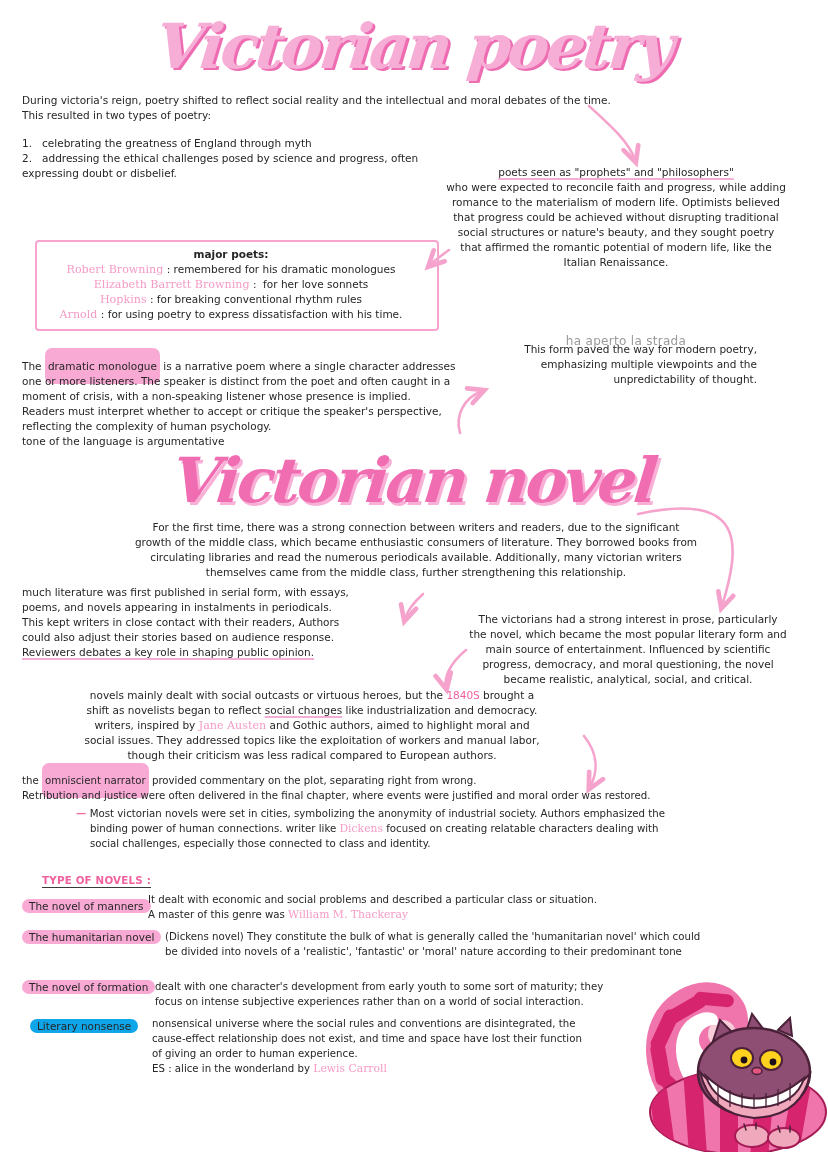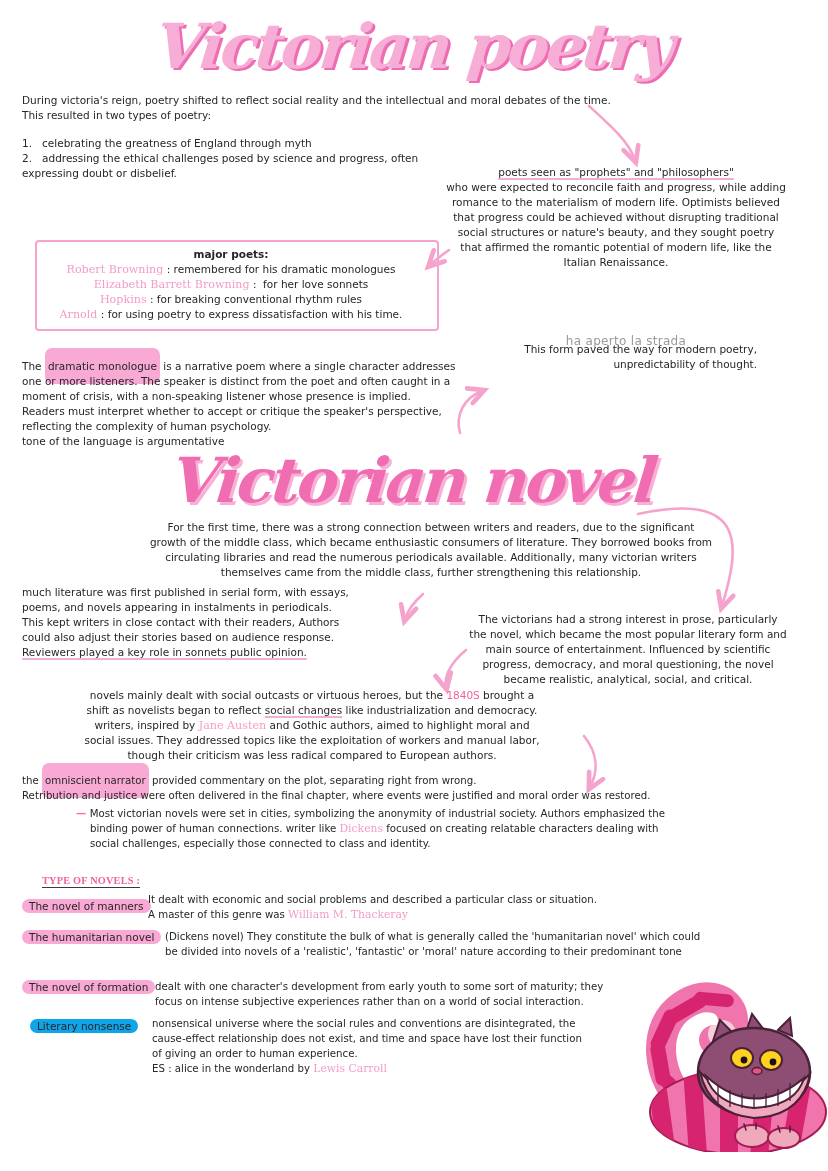--- a/index.html
+++ b/index.html
@@ -13,21 +13,21 @@
         font-style:italic;font-weight:bold;letter-spacing:-3px;transform:skewX(-6deg);}
   #title-poetry{top:10px;font-size:62px;color:#f7aed6;text-shadow:3px 2px 0 #ee6cb2;}
   #title-novel{top:444px;font-size:62px;color:#f06db2;text-shadow:3px 3px 0 #f9b0d7;}
   .hl{background:#f8a9d4;border-radius:7px;padding:12px 3px;}
   .pink{color:#f0619f;}
   .dash{color:#f36fa0;font-weight:bold;margin-left:-14px;}
   .cursive{font-family:"DejaVu Serif",serif;color:#f49bc6;font-size:1.06em;}
   .ulp{text-decoration:underline;text-decoration-color:#f3aed5;text-decoration-thickness:1.5px;text-underline-offset:2px;}
   .poets-box{border:2.5px solid #f6a3cf;border-radius:4px;padding:5px 18px 7px 6px;}
   .types-heading{color:#f0619f;font-weight:bold;border-bottom:1.6px solid #3a3a3a;
-        padding-bottom:1px;font-size:10.3px;letter-spacing:.2px;font-family:Liberation Serif, serif;}
+        padding-bottom:1px;font-size:10.3px;letter-spacing:.2px;}
   .pill{background:#f8a9d4;border-radius:9px;padding:1px 7px;white-space:pre;}
   .pill.light{background:#0ea5e9;}
   .fs10 .tline{font-size:10.2px;}
   .tiny{font-size:12px;color:#9a9a9a;letter-spacing:.3px;}
   svg.arrow{overflow:visible;}
 </style>
 </head>
 <body>
 
 <div class="page">
@@ -79,20 +79,21 @@
         <marker id="m2" markerWidth="10" markerHeight="10" refX="6" refY="4" orient="auto">
           <path d="M1,1 L7,4 L1,7" stroke="#f5a3cc" stroke-width="1.8" fill="none" stroke-linecap="round"></path>
         </marker>
       </defs>
     <path d="M26,4 C19,9 12,14 7,19" stroke="#f5a3cc" stroke-width="2.6" fill="none" stroke-linecap="round" marker-end="url(#m2)"></path>
   </svg>
 
   <div class="abs tiny" style="left:495px;top:334px;width:262px;text-align:center">ha aperto la strada</div>
   <div class="abs right" style="left:495px;top:342px;width:262px">
       <div class="tline"><span>This form paved the way for modern poetry,</span></div>
+      <div class="tline"><span>emphasizing multiple viewpoints and the</span></div>
       <div class="tline"><span>unpredictability of thought.</span></div>
     </div>
 
   <svg class="abs arrow" style="left:450px;top:385px" width="46" height="52">
     <defs>
         <marker id="m3" markerWidth="10" markerHeight="10" refX="6" refY="4" orient="auto">
           <path d="M1,1 L7,4 L1,7" stroke="#f5a3cc" stroke-width="1.8" fill="none" stroke-linecap="round"></path>
         </marker>
       </defs>
     <path d="M10,48 C5,30 14,13 32,6" stroke="#f5a3cc" stroke-width="2.6" fill="none" stroke-linecap="round" marker-end="url(#m3)"></path>
@@ -111,33 +112,33 @@
 
   <svg class="abs arrow" style="left:630px;top:492px" width="170" height="130">
     <defs>
         <marker id="m4" markerWidth="10" markerHeight="10" refX="6" refY="4" orient="auto">
           <path d="M1,1 L7,4 L1,7" stroke="#f5a3cc" stroke-width="1.8" fill="none" stroke-linecap="round"></path>
         </marker>
       </defs>
     <path d="M8,22 C118,-2 110,55 92,114" stroke="#f5a3cc" stroke-width="2.6" fill="none" stroke-linecap="round" marker-end="url(#m4)"></path>
   </svg>
 
-  <div class="abs center" style="left:67px;top:520px;width:728px">
+  <div class="abs center" style="left:52px;top:520px;width:728px">
       <div class="tline"><span>For the first time, there was a strong connection between writers and readers, due to the significant</span></div>
       <div class="tline"><span>growth of the middle class, which became enthusiastic consumers of literature. They borrowed books from</span></div>
       <div class="tline"><span>circulating libraries and read the numerous periodicals available. Additionally, many victorian writers</span></div>
       <div class="tline"><span>themselves came from the middle class, further strengthening this relationship.</span></div>
     </div>
 
   <div class="abs" style="left:22px;top:585px;width:400px">
       <div class="tline"><span>much literature was first published in serial form, with essays,</span></div>
       <div class="tline"><span>poems, and novels appearing in instalments in periodicals.</span></div>
       <div class="tline"><span>This kept writers in close contact with their readers, Authors</span></div>
       <div class="tline"><span>could also adjust their stories based on audience response.</span></div>
-      <div class="tline"><span class="ulp">Reviewers played a key role in sonnets public opinion.</span></div>
+      <div class="tline"><span class="ulp">Reviewers debates a key role in shaping public opinion.</span></div>
     </div>
 
   <svg class="abs arrow" style="left:395px;top:590px" width="32" height="36">
     <defs>
         <marker id="m5" markerWidth="10" markerHeight="10" refX="6" refY="4" orient="auto">
           <path d="M1,1 L7,4 L1,7" stroke="#f5a3cc" stroke-width="1.8" fill="none" stroke-linecap="round"></path>
         </marker>
       </defs>
     <path d="M28,4 C18,13 12,22 10,29" stroke="#f5a3cc" stroke-width="2.6" fill="none" stroke-linecap="round" marker-end="url(#m5)"></path>
   </svg>

